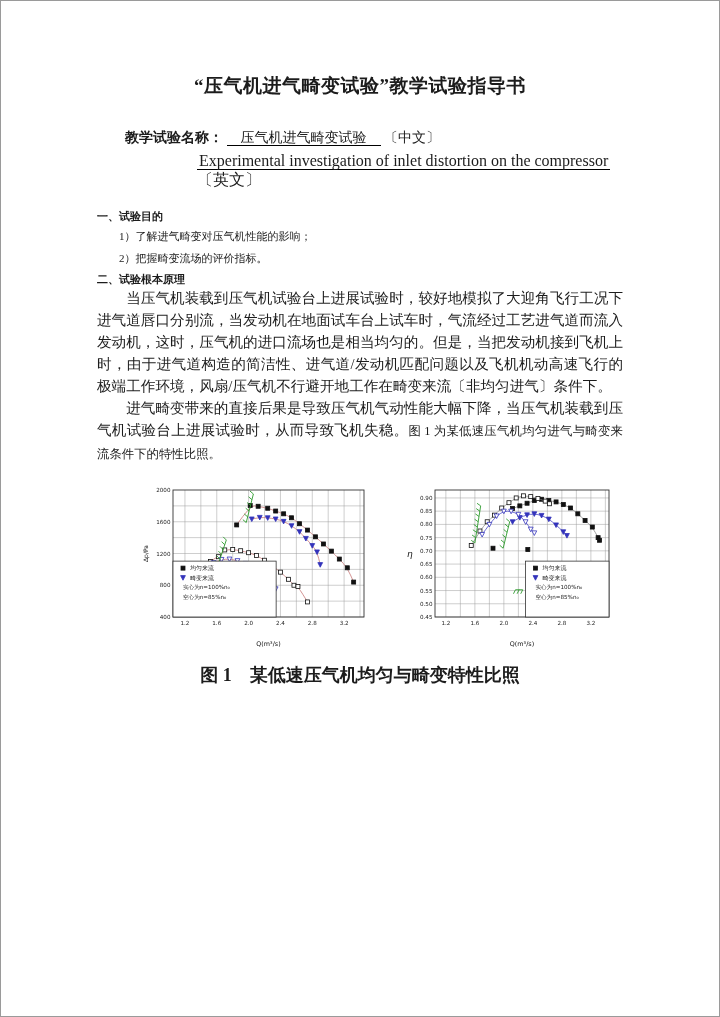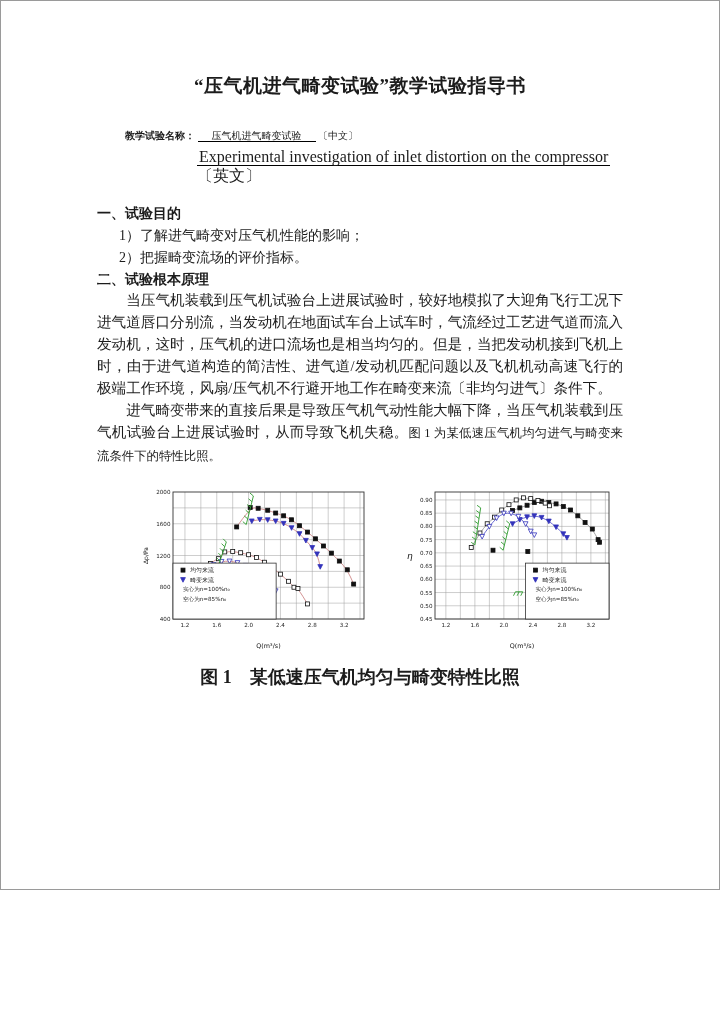--- a/index.html
+++ b/index.html
@@ -1,30 +1,30 @@
 <!DOCTYPE html>
 <html><head>
 <meta charset="utf-8">
 <style>
   html,body{margin:0;padding:0;background:#ffffff;}
   .page{
-    width:720px;height:890px;box-sizing:border-box;
+    width:720px;height:1017px;box-sizing:border-box;
     border:1px solid #9a9a9a;background:#fff;
     padding:0 96px;overflow:hidden;position:relative;
     font-family:"Liberation Serif","DejaVu Sans",serif;color:#1c1c1c;
   }
   .title{margin:72px 0 0;text-align:center;font-size:19px;font-weight:bold;letter-spacing:.5px;}
-  .name-line{margin-top:30px;font-size:10px;padding-left:28px;}
+  .name-line{margin-top:30px;font-size:14px;padding-left:28px;}
   .b{font-weight:bold;}
   .underline{border-bottom:1px solid #000;padding:0 14px;}
   .en-line{margin-top:5px;padding-left:100px;font-size:16px;}
   .en{padding:0 2px;}
-  .h2{margin:18px 0 0;font-size:14px;font-weight:bold;}
+  .h2{margin:18px 0 0;font-size:11px;font-weight:bold;}
   .h2.second{margin-top:4px;}
-  .li{margin:3px 0 0 22px;font-size:14px;line-height:19px;}
+  .li{margin:3px 0 0 22px;font-size:11px;line-height:19px;}
   .para{margin:6px 0 0;font-size:14.6px;line-height:22px;text-align:justify;text-indent:2em;}
   .para.tight{margin-top:0;}
   .small{font-size:12.4px;}
   .figure{display:flex;align-items:flex-start;margin:16px 0 0 44px;gap:34px;}
   svg{display:block;font-family:"DejaVu Sans",sans-serif;}
   .caption{margin-top:14px;text-align:center;font-size:18px;font-weight:bold;}
 </style>
 </head>
 <body>
 

